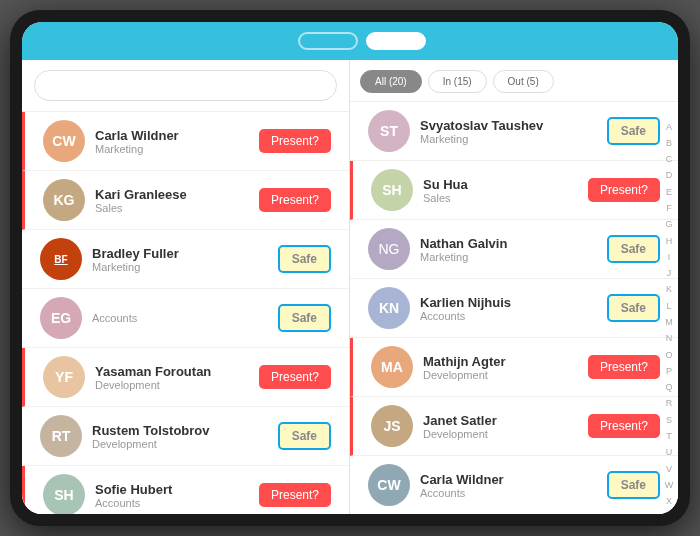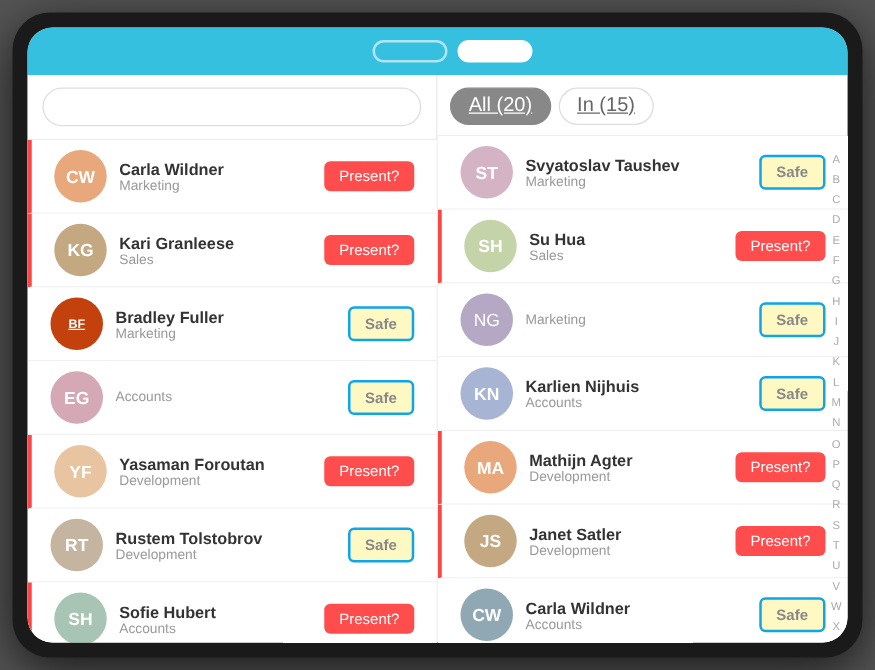--- a/index.html
+++ b/index.html
@@ -172,26 +172,25 @@
     .filter-tabs {
       display: flex;
       padding: 10px 10px 8px;
       background: white;
       border-bottom: 1px solid #eee;
       gap: 6px;
     }
     .filter-tab {
       padding: 5px 14px;
       border-radius: 15px;
-      font-size: 16px;
+      font-size: 10px;
       cursor: pointer;
       border: 1px solid #ddd;
       background: white;
       color: #666;
-      text-decoration: underline;
     }
     .filter-tab.active {
       background: #888;
       color: white;
       border-color: #888;
     }
     .alpha-nav {
       position: absolute;
       right: 2px;
       top: 55px;
@@ -289,20 +288,21 @@
     </div>
     <button class="status-btn status-present">Present?</button>
   </div>
           </div>
       </div>
 
       <div class="right-panel">
         <div class="filter-tabs" id="filter-tabs">
             <div class="filter-tab active">All (20)</div>
             <div class="filter-tab">In (15)</div>
+            <div class="filter-tab">Out (5)</div>
           </div>
         <div class="list" id="right-list">
             <div class="list-item">
     <div class="avatar" style="background:#d4b4c4;display:flex;align-items:center;justify-content:center;font-size:14px;font-weight:600;color:white;">ST</div>
     <div class="person-info">
       <div class="person-name">Svyatoslav Taushev</div>
       <div class="person-dept">Marketing</div>
     </div>
     <button class="status-btn status-safe">Safe</button>
   </div>
@@ -310,20 +310,21 @@
     <div class="avatar" style="background:#c4d4a8;display:flex;align-items:center;justify-content:center;font-size:14px;font-weight:600;color:white;">SH</div>
     <div class="person-info">
       <div class="person-name">Su Hua</div>
       <div class="person-dept">Sales</div>
     </div>
     <button class="status-btn status-present">Present?</button>
   </div>
             <div class="list-item">
     <div class="avatar" style="background:#b4a8c4;display:flex;align-items:center;justify-content:center;font-size:14px;font-weight:400;color:white;">NG</div>
     <div class="person-info">
+      <div class="person-name">Nathan Galvin</div>
       <div class="person-dept">Marketing</div>
     </div>
     <button class="status-btn status-safe">Safe</button>
   </div>
             <div class="list-item">
     <div class="avatar" style="background:#a8b4d4;display:flex;align-items:center;justify-content:center;font-size:14px;font-weight:600;color:white;">KN</div>
     <div class="person-info">
       <div class="person-name">Karlien Nijhuis</div>
       <div class="person-dept">Accounts</div>
     </div>

